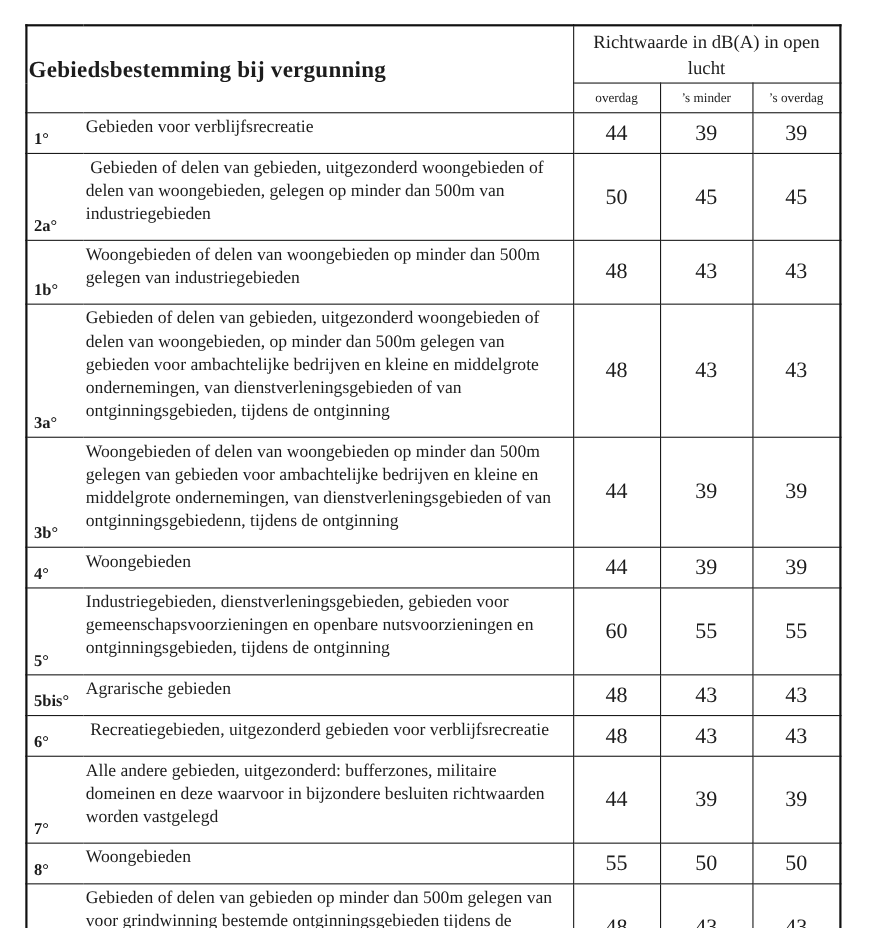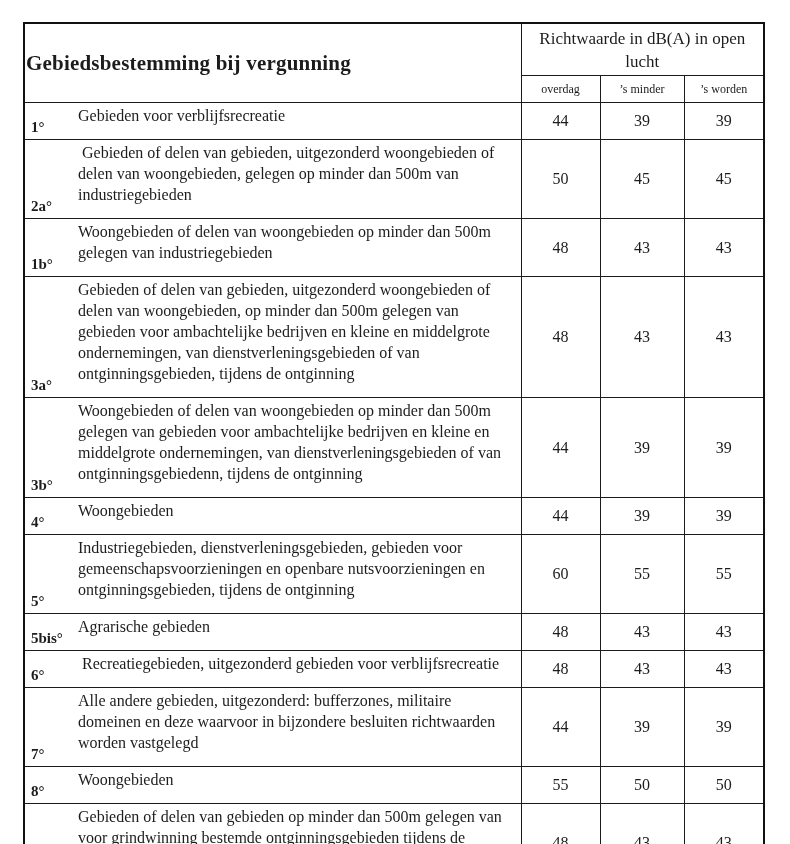--- a/index.html
+++ b/index.html
@@ -66,21 +66,21 @@
     vertical-align: top;
     font-size: 16px;
     line-height: 21px;
     padding: 2px 4px 13px 2px;
     text-align: left;
     white-space: pre-wrap;
   }
   .cell-num {
     vertical-align: middle;
     text-align: center;
-    font-size: 16px;
+    font-size: 20px;
     padding: 1px 2px;
   }
 </style>
 </head>
 <body>
 
 <table class="doc-table">
   <colgroup>
     <col style="width:52px">
     <col style="width:445px">
@@ -89,21 +89,21 @@
     <col style="width:80px">
   </colgroup>
   <thead>
     <tr>
       <th class="title-cell" rowspan="2" colspan="2">Gebiedsbestemming bij vergunning</th>
       <th class="group-cell" colspan="3">Richtwaarde in dB(A) in open lucht</th>
     </tr>
     <tr>
       <th class="subcol-cell">overdag</th>
       <th class="subcol-cell">’s minder</th>
-      <th class="subcol-cell">’s worden</th>
+      <th class="subcol-cell">’s overdag</th>
     </tr>
   </thead>
   <tbody>
   <tr>
     <td class="cell-label">1°</td>
     <td class="cell-desc">Gebieden voor verblijfsrecreatie</td>
     <td class="cell-num">44</td>
     <td class="cell-num">39</td>
     <td class="cell-num">39</td>
   </tr>

